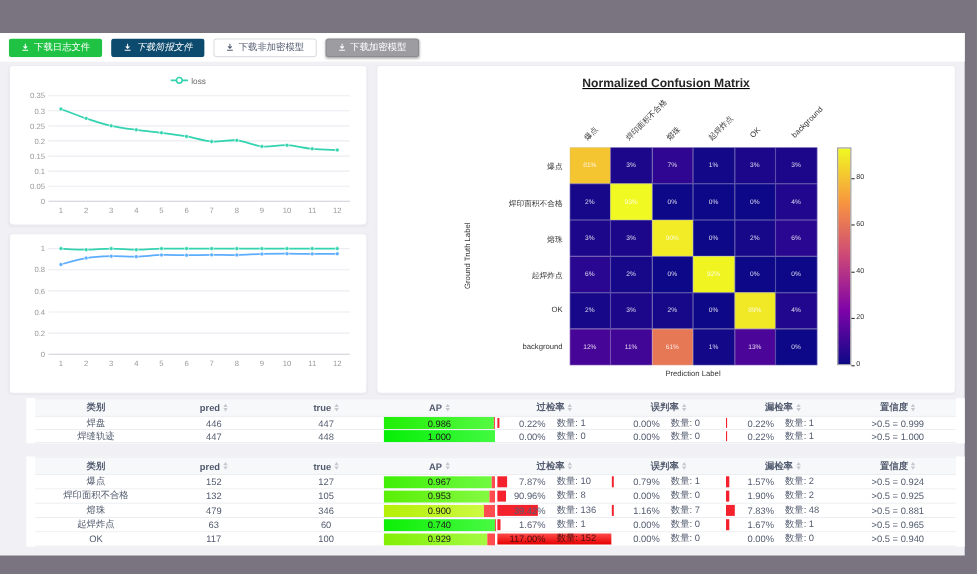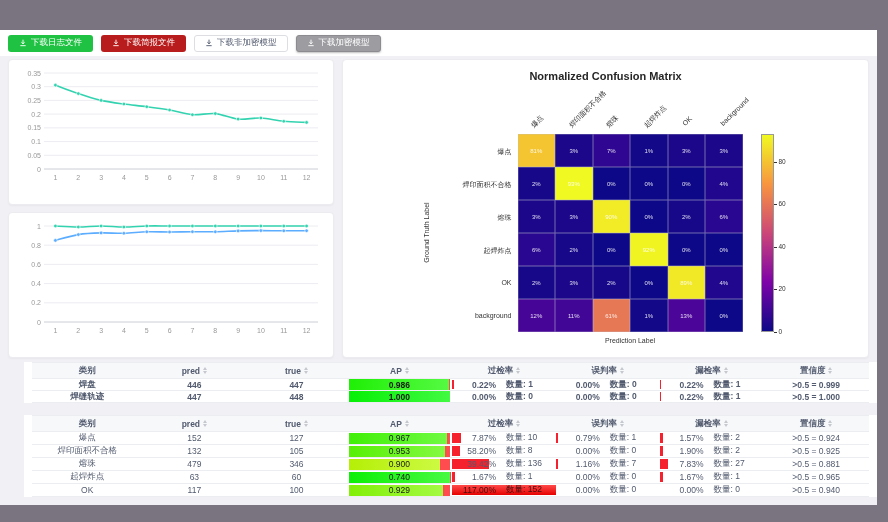--- a/index.html
+++ b/index.html
@@ -5,52 +5,52 @@
   * { margin:0; padding:0; box-sizing:border-box; }
   html,body { width:888px; height:522px; overflow:hidden; background:#7a7480;
     font-family:"Liberation Sans","DejaVu Sans",sans-serif; }
   .app { position:absolute; top:30px; left:0; width:877px; height:475px; background:#f1f1f5; }
   
   .toolbar { height:26px; background:#fff; display:flex; align-items:center; gap:8px; padding:0 8px; }
   .btn { height:17px; display:inline-flex; align-items:center; gap:4px; padding:0 10px;
     border-radius:3px; font-size:8.5px; border:1px solid transparent; cursor:pointer; white-space:nowrap; }
   .btn svg { width:8px; height:8px; }
   .btn.green { background:#20c244; color:#fff; }
-  .btn.orange { background:#b91c1c; color:#fff; }
+  .btn.orange { background:#0c4a6e; color:#fff;font-style:italic; }
   .btn.plain { background:#fff; color:#515a6e; border-color:#dcdee2; }
   .btn.gray { background:#9c9ca1; color:#fff; border-color:#8b8b90; box-shadow:0 1px 2px rgba(0,0,0,.25); }
   
   .content { display:flex; gap:8px; padding:3px 8px 0 8px; }
   .card { background:#fff; border:1px solid #ebebf0; border-radius:4px; box-shadow:0 1px 2px rgba(0,0,0,.04); }
   .left-col { width:326px; display:flex; flex-direction:column; gap:7px; }
   .chart-card { height:146px; padding:6px 8px 2px 8px; }
   .legend-row { display:flex; justify-content:center; gap:14px; height:14px; align-items:center; }
   .legend-item { display:flex; align-items:center; gap:3px; font-size:7.5px; color:#666; }
   .right-col { flex:1; }
-  .matrix-card { height:299px; padding:8px 8px 2px 8px; }
+  .matrix-card { height:299px; padding:8px 8px 2px 8px;text-decoration:underline; }
   .matrix-title { text-align:center; font-size:11px; font-weight:bold; color:#262626; margin-top:2px; }
   .matrix-fig { position:relative; width:384px; height:266px; margin:0 auto; }
   .mx-rowlabel { position:absolute; width:96px; text-align:right; font-size:7px; color:#333; }
   .mx-collabel { position:absolute; font-size:7px; color:#333; white-space:nowrap;
     transform:rotate(-45deg); transform-origin:left bottom; }
   .mx-cell { position:absolute; width:37.5px; height:33px; display:flex; align-items:center;
     justify-content:center; font-size:6px; color:rgba(255,255,255,.85); box-shadow:inset 0 0 0 .5px rgba(190,190,210,.55); }
   .mx-ylabel { position:absolute; font-size:7px; color:#333; transform:rotate(-90deg); transform-origin:center; white-space:nowrap; }
   .mx-xlabel { position:absolute; font-size:7px; color:#333; text-align:center; }
   .mx-colorbar { position:absolute; width:13px; border:.5px solid #999; }
   .cb-tick { position:absolute; font-size:6.5px; color:#333; }
   .cb-dash { position:absolute; width:3px; height:1px; background:#333; }
   
   .tables-wrap { margin-top:4px;padding-left:24px; }
   .table-block { background:#fff; padding:0 8px; }
   .tbl-gap { height:12px; }
   .t-header, .t-row { display:grid; grid-template-columns:13.2% 12.4% 12% 12.6% 12.4% 12.4% 12.4% 12.6%; }
   .t-header { height:17px; background:#f7f8fa; border-top:1px solid #ebedf0; border-bottom:1px solid #ebedf0; }
   .t-row { border-bottom:1px solid #ebedf0; background:#fff; }
-  .g1 .t-row { height:12px;font-weight:bold; } .g2 .t-row { height:13px; }
+  .g1 .t-row { height:12px; } .g2 .t-row { height:13px; }
   .th { display:flex; align-items:center; justify-content:center; gap:3px; font-size:8.5px; color:#515a6e; font-weight:bold; }
   .carets { display:inline-flex; flex-direction:column; gap:1px; }
   .carets i { width:0; height:0; border-left:2.5px solid transparent; border-right:2.5px solid transparent; display:block; }
   .carets .up { border-bottom:3px solid #c5c8ce; }
   .carets .dn { border-top:3px solid #c5c8ce; }
   .td { display:flex; align-items:center; justify-content:center; font-size:8.5px; color:#515a6e; position:relative; overflow:hidden; }
   .ap-wrap { position:relative; width:100%; height:11px; margin:12px 2px; display:flex; }
   .ap-green { height:100%; } .ap-red { height:100%; background:#ff4d4f; }
   .ap-val { position:absolute; left:0; right:0; top:0; bottom:0; display:flex; align-items:center; justify-content:center;
     font-size:8.5px; color:#1a1a1a; }
@@ -85,21 +85,29 @@
     <button class="btn gray">
       <svg viewBox="0 0 12 12" fill="none" stroke="currentColor" stroke-width="1.4">
           <path d="M6 1v6M3.5 4.8 6 7.2 8.5 4.8M2 10h8"></path>
         </svg>
       <span>下载加密模型</span>
     </button>
   </div>
 
   <div class="content">
     <div class="left-col">
-      <div class="card chart-card" id="chart-0"><svg width="308" height="118" viewBox="0 0 308 118">
+      <div class="card chart-card" id="chart-0"><div class="legend-row">
+            <span class="legend-item">
+              <svg width="16" height="8" viewBox="0 0 16 8">
+                <line x1="0" y1="4" x2="16" y2="4" stroke="#33d3b0" stroke-width="1.5"></line>
+                <circle cx="8" cy="4" r="2.6" fill="#fff" stroke="#33d3b0" stroke-width="1.4"></circle>
+              </svg>
+              <span>loss</span>
+            </span>
+          </div><svg width="308" height="118" viewBox="0 0 308 118">
             <line x1="27" y1="103.0" x2="301" y2="103.0" stroke="#ccced6" stroke-width="1"></line>
             <text x="24" y="105.5" text-anchor="end" font-size="7" fill="#999">0</text>
             <line x1="27" y1="89.3" x2="301" y2="89.3" stroke="#ececf2" stroke-width="1"></line>
             <text x="24" y="91.8" text-anchor="end" font-size="7" fill="#999">0.05</text>
             <line x1="27" y1="75.6" x2="301" y2="75.6" stroke="#ececf2" stroke-width="1"></line>
             <text x="24" y="78.1" text-anchor="end" font-size="7" fill="#999">0.1</text>
             <line x1="27" y1="61.9" x2="301" y2="61.9" stroke="#ececf2" stroke-width="1"></line>
             <text x="24" y="64.4" text-anchor="end" font-size="7" fill="#999">0.15</text>
             <line x1="27" y1="48.1" x2="301" y2="48.1" stroke="#ececf2" stroke-width="1"></line>
             <text x="24" y="50.6" text-anchor="end" font-size="7" fill="#999">0.2</text>
@@ -476,21 +484,21 @@
           <div class="td">
             <div class="ap-wrap">
               <div class="ap-green" style="width: 95.3%; background: linear-gradient(to right, rgb(88, 239, 6), rgb(131, 250, 66));"></div>
               <div class="ap-red" style="width: 4.7%;"></div>
               <span class="ap-val">0.953</span>
             </div>
           </div>
           <div class="td">
             <div class="rate-bar" style="width: calc(6.51282% + 1.5px);"></div>
             <span class="rate-text">
-              <span class="rate-pct">58.20%</span>
+              <span class="rate-pct">90.96%</span>
               <span class="rate-cnt">数量: 8</span>
             </span>
           </div>
           <div class="td">
             <span class="rate-text">
               <span class="rate-pct">0.00%</span>
               <span class="rate-cnt">数量: 0</span>
             </span>
           </div>
           <div class="td">
@@ -524,21 +532,21 @@
             <div class="rate-bar" style="width: calc(0.991453% + 1.5px);"></div>
             <span class="rate-text">
               <span class="rate-pct">1.16%</span>
               <span class="rate-cnt">数量: 7</span>
             </span>
           </div>
           <div class="td">
             <div class="rate-bar" style="width: calc(6.69231% + 1.5px);"></div>
             <span class="rate-text">
               <span class="rate-pct">7.83%</span>
-              <span class="rate-cnt">数量: 27</span>
+              <span class="rate-cnt">数量: 48</span>
             </span>
           </div>
           <div class="td">&gt;0.5 = 0.881</div>
         </div>
         <div class="t-row">
           <div class="td">起焊炸点</div>
           <div class="td">63</div>
           <div class="td">60</div>
           <div class="td">
             <div class="ap-wrap">

